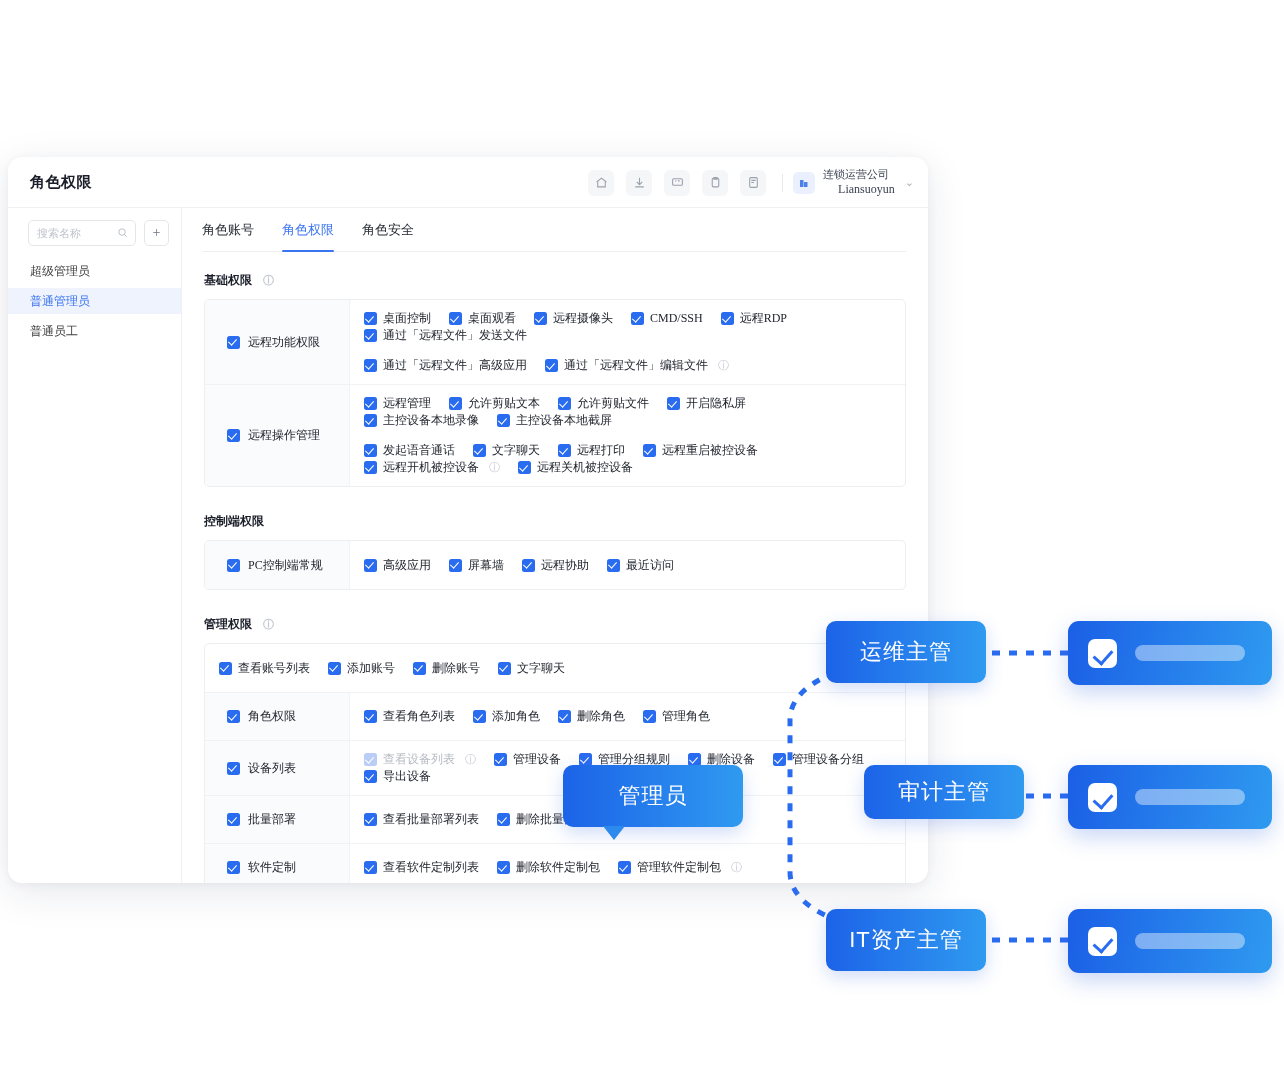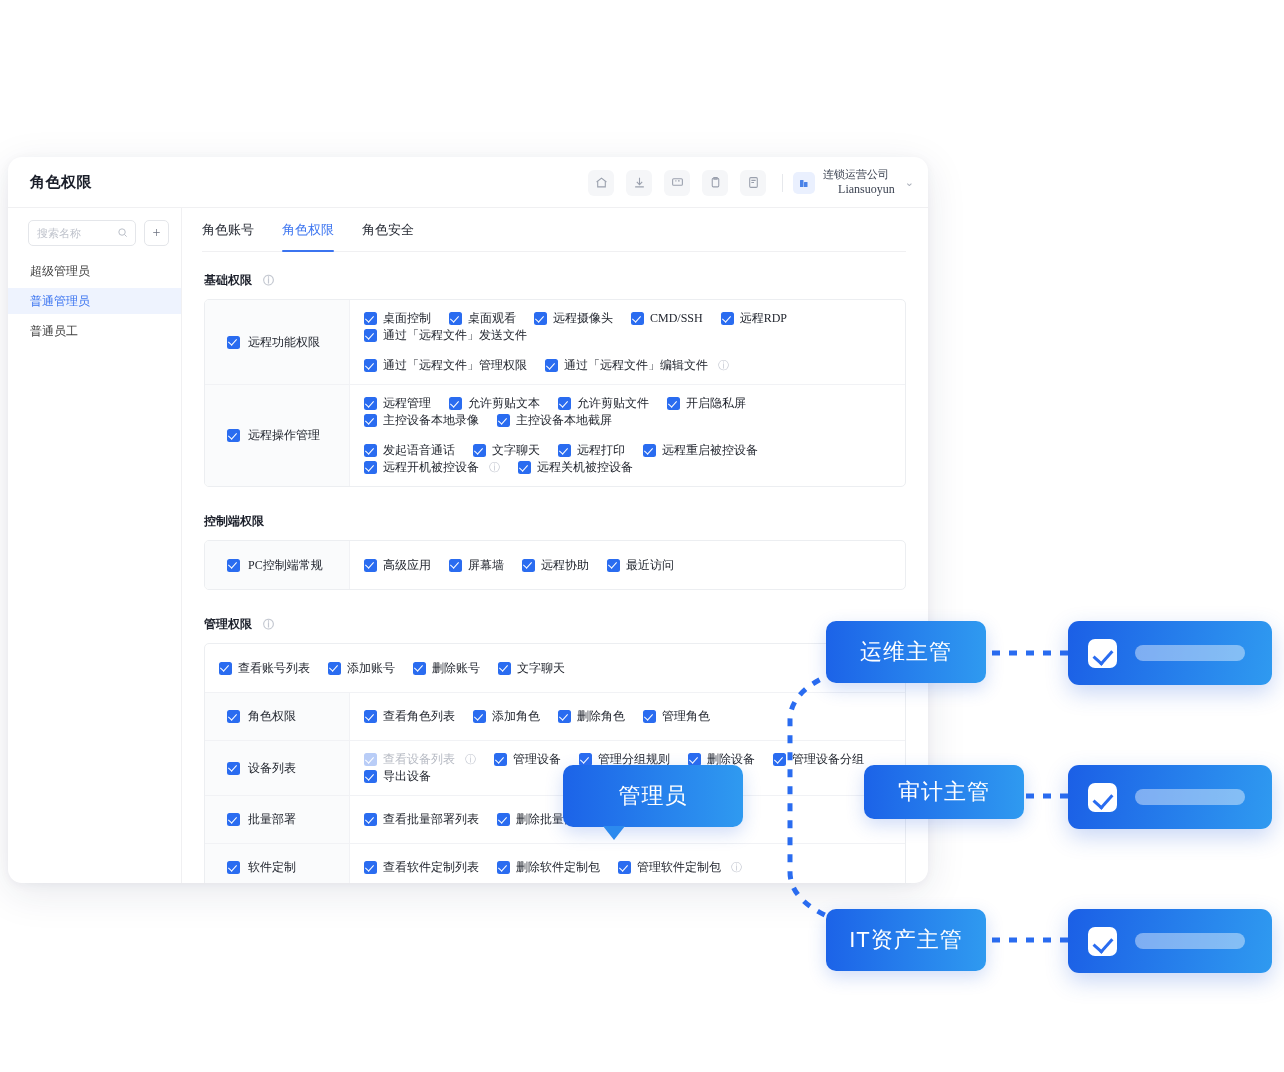--- a/index.html
+++ b/index.html
@@ -293,21 +293,21 @@
                         <span>远程RDP</span>
                       </label>
                       <label class="ck">
                         <span class="box"></span>
                         <span>通过「远程文件」发送文件</span>
                       </label>
                     </div>
                     <div class="perm-line">
                       <label class="ck">
                         <span class="box"></span>
-                        <span>通过「远程文件」管理权限</span>
+                        <span>通过「远程文件」高级应用</span>
                       </label>
                       <label class="ck">
                         <span class="box"></span>
                         <span>通过「远程文件」编辑文件</span>
                         <span class="qmark" style="margin-left: 4px;">ⓘ</span>
                       </label>
                     </div>
                   </div>
                 </div>
                 <div class="perm-row">

